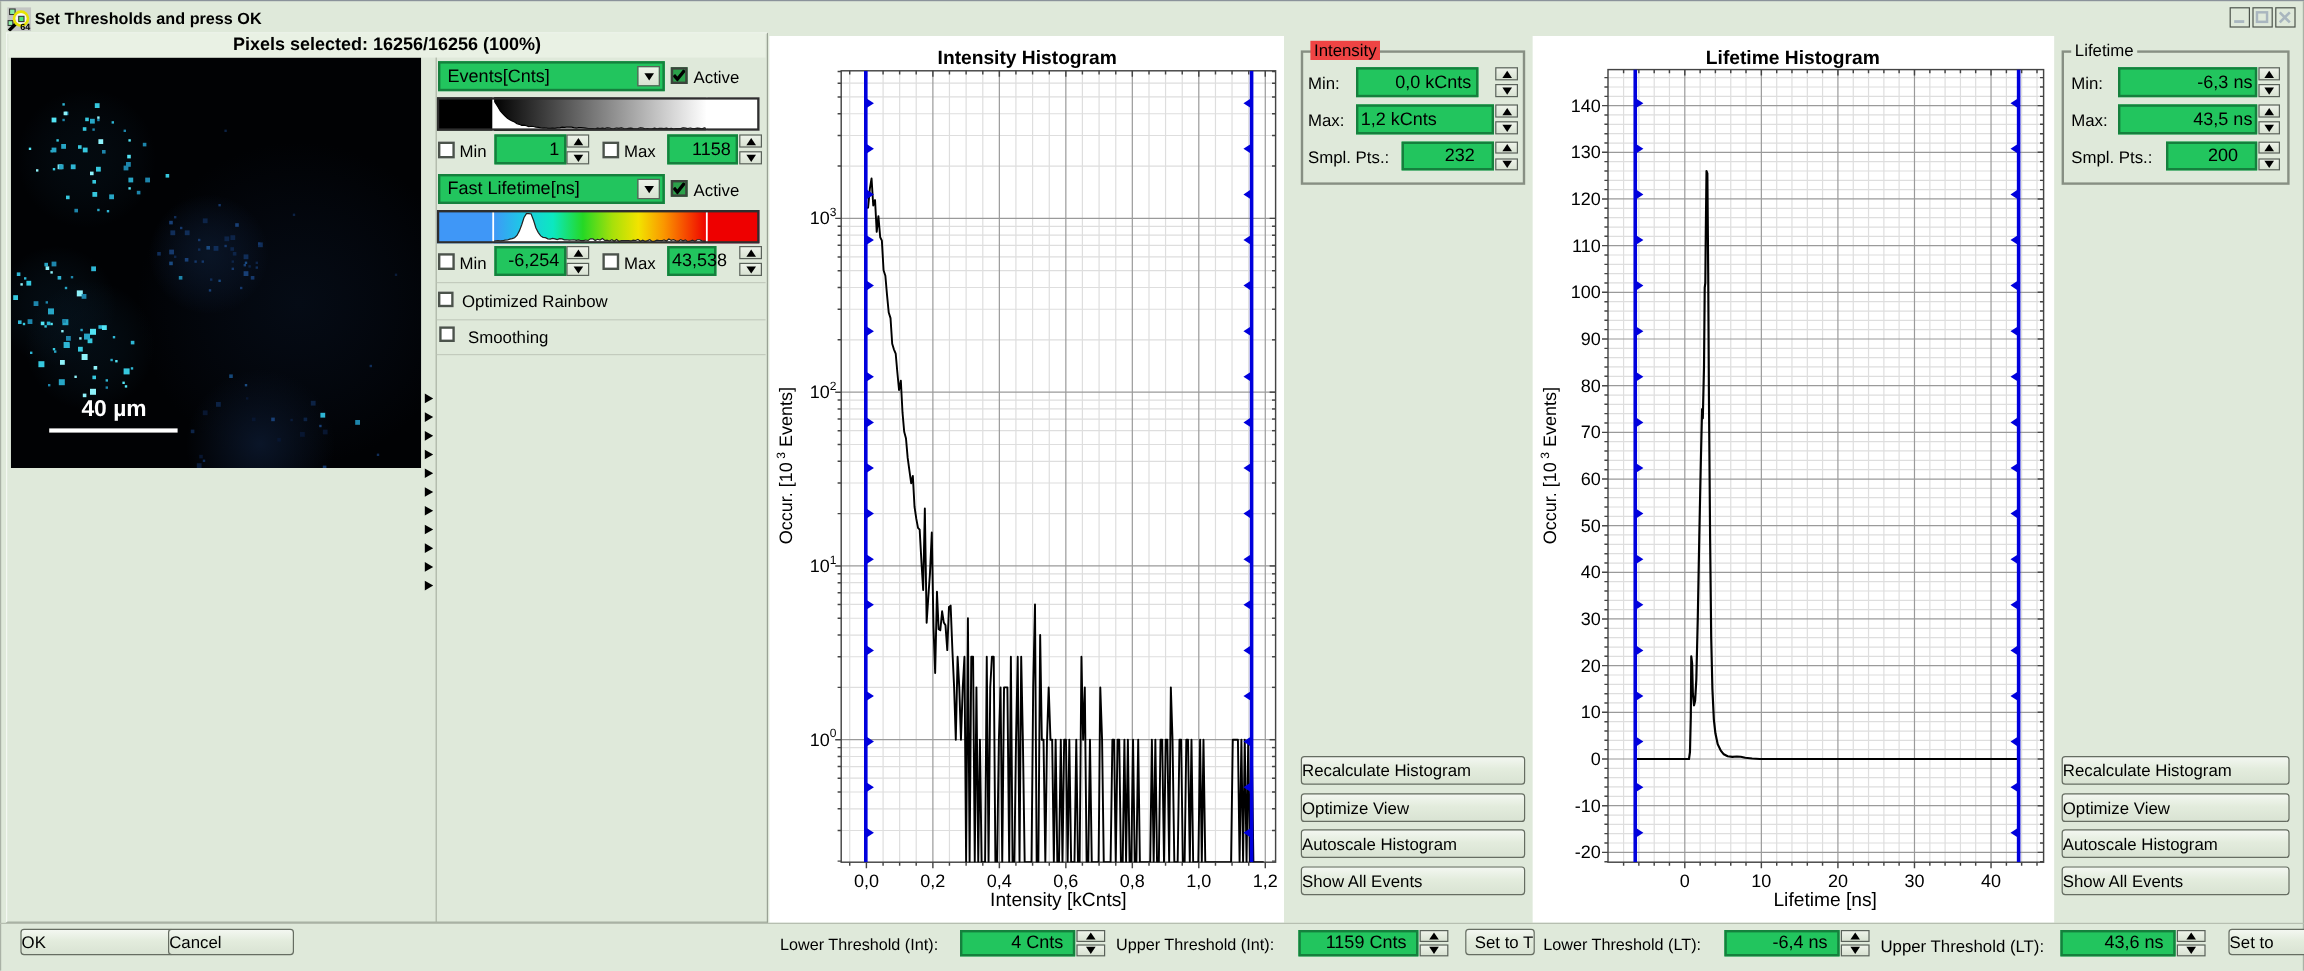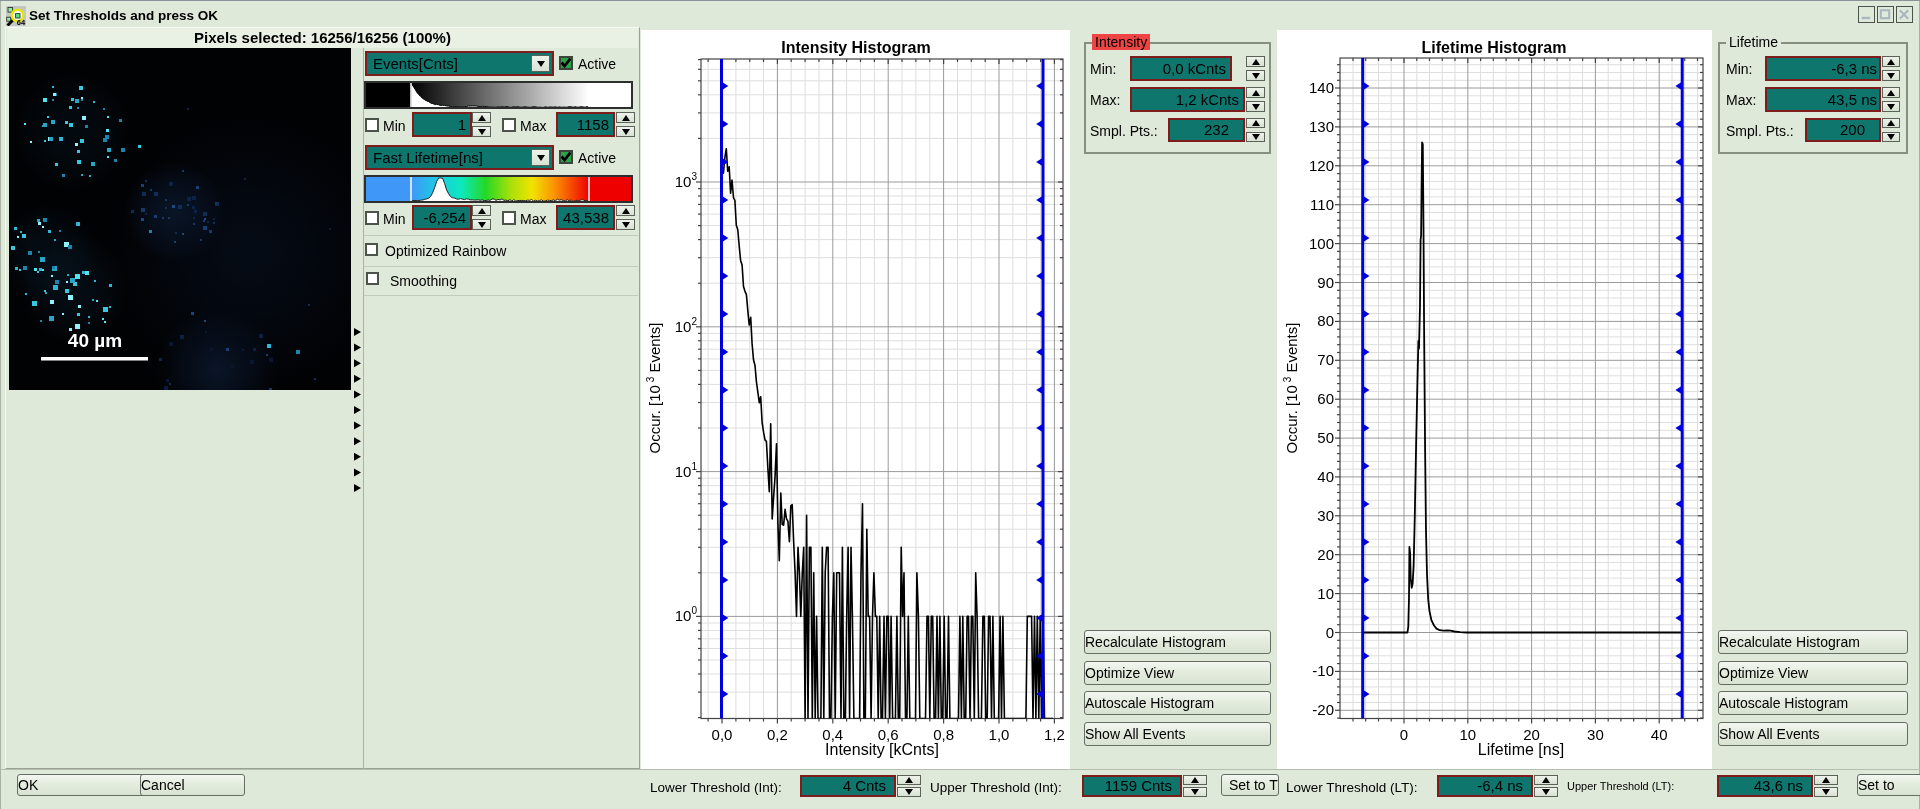--- a/index.html
+++ b/index.html
@@ -1,16 +1,16 @@
 <!DOCTYPE html>
 <html><head><meta charset="utf-8"><style>
 html,body{margin:0;padding:0}
 body{width:1920px;height:809px;position:relative;overflow:hidden;background:#dfe9da;font-family:"Liberation Sans",sans-serif;font-size:14px;color:#000}
 .abs{position:absolute}
-.edit{background:#0f766e;border:2px solid #7f1d1d;box-sizing:border-box;font-size:15px}
+.edit{background:#22c55e;border:2px solid #15803d;box-sizing:border-box;font-size:15px}
 .btn{background:linear-gradient(#f3f7f1,#e3ecdd 45%,#d9e3d3);border:1px solid #666d62;border-radius:3px;text-align:left;box-sizing:border-box}
 .sp{position:absolute;background:linear-gradient(#eef3ea,#d8e2d2);border:1px solid #5a625a;box-sizing:border-box;display:flex;align-items:center;justify-content:center}
 .tu{width:0;height:0;border-left:4.5px solid transparent;border-right:4.5px solid transparent;border-bottom:6px solid #000}
 .td{width:0;height:0;border-left:4.5px solid transparent;border-right:4.5px solid transparent;border-top:6px solid #000}
 .lbl{position:absolute;font-size:14px;white-space:nowrap}
 </style></head><body>
 <div class="abs" style="left:0;top:0;width:1920px;height:1px;background:#8a929a"></div>
 <div class="abs" style="left:0;top:1px;width:1px;height:808px;background:#aab2a6"></div>
 <div class="abs" style="left:1919px;top:1px;width:1px;height:808px;background:#aab2a6"></div>
 <svg class="abs" style="left:6px;top:6px" width="20" height="20" viewBox="0 0 20 20">
@@ -348,21 +348,21 @@
 <div class="abs" style="left:472px;top:205px;width:19px;height:25px">
     <div class="sp" style="left:0;top:0;width:19px;height:11px">
       <div class="tu"></div>
     </div>
     <div class="sp" style="left:0;top:14px;width:19px;height:11px">
       <div class="td"></div>
     </div>
   </div>
 <div class="abs" style="left:502px;top:211px;width:14px;height:14px;background:#fff;border:2px solid #4b534b;box-sizing:border-box"></div>
 <div class="lbl" style="left:520px;top:211px">Max</div>
-<div class="abs edit" style="left:556px;top:205px;width:59px;height:25px;text-align:right;padding:2px 4px 0 2px">43,538</div>
+<div class="abs edit" style="left:556px;top:205px;width:41px;height:25px;text-align:right;padding:2px 4px 0 2px">43,538</div>
 <div class="abs" style="left:616px;top:205px;width:19px;height:25px">
     <div class="sp" style="left:0;top:0;width:19px;height:11px">
       <div class="tu"></div>
     </div>
     <div class="sp" style="left:0;top:14px;width:19px;height:11px">
       <div class="td"></div>
     </div>
   </div>
 <div class="abs" style="left:364px;top:235px;width:274px;height:1px;background:#c3cbbd"></div>
 <div class="abs" style="left:365px;top:243px;width:13px;height:13px;background:#fff;border:2px solid #4b534b;box-sizing:border-box"></div>
@@ -651,21 +651,21 @@
 <div class="abs edit" style="left:1130px;top:56px;width:102px;height:25px;text-align:right;padding:2px 4px 0 2px">0,0 kCnts</div>
 <div class="abs" style="left:1246px;top:56px;width:19px;height:25px">
     <div class="sp" style="left:0;top:0;width:19px;height:11px">
       <div class="tu"></div>
     </div>
     <div class="sp" style="left:0;top:14px;width:19px;height:11px">
       <div class="td"></div>
     </div>
   </div>
 <div class="lbl" style="left:1090px;top:92px">Max:</div>
-<div class="abs edit" style="left:1130px;top:87px;width:115px;height:25px;text-align:right;padding:2px 4px 0 17px">1,2 kCnts</div>
+<div class="abs edit" style="left:1130px;top:87px;width:115px;height:25px;padding:2px 4px 0 2px">1,2 kCnts</div>
 <div class="abs" style="left:1246px;top:87px;width:19px;height:25px">
     <div class="sp" style="left:0;top:0;width:19px;height:11px">
       <div class="tu"></div>
     </div>
     <div class="sp" style="left:0;top:14px;width:19px;height:11px">
       <div class="td"></div>
     </div>
   </div>
 <div class="lbl" style="left:1090px;top:123px">Smpl. Pts.:</div>
 <div class="abs edit" style="left:1168px;top:118px;width:77px;height:24px;text-align:right;padding:1px 14px 0 2px">232</div>
@@ -1164,21 +1164,21 @@
 <div class="lbl" style="left:1286px;top:780px;font-size:13.5px">Lower Threshold (LT):</div>
 <div class="abs edit" style="left:1437px;top:775px;width:96px;height:22px;text-align:right;padding:0px 8px 0 2px">-6,4 ns</div>
 <div class="abs" style="left:1534px;top:775px;width:24px;height:22px">
     <div class="sp" style="left:0;top:0;width:24px;height:10px">
       <div class="tu"></div>
     </div>
     <div class="sp" style="left:0;top:12px;width:24px;height:10px">
       <div class="td"></div>
     </div>
   </div>
-<div class="lbl" style="left:1567px;top:780px;font-size:11px">Upper Threshold (LT):</div>
+<div class="lbl" style="left:1567px;top:780px;font-size:14px">Upper Threshold (LT):</div>
 <div class="abs edit" style="left:1717px;top:775px;width:96px;height:22px;text-align:right;padding:0px 8px 0 2px">43,6 ns</div>
 <div class="abs" style="left:1814px;top:775px;width:24px;height:22px">
     <div class="sp" style="left:0;top:0;width:24px;height:10px">
       <div class="tu"></div>
     </div>
     <div class="sp" style="left:0;top:12px;width:24px;height:10px">
       <div class="td"></div>
     </div>
   </div>
 <div class="abs btn" style="left:1857px;top:774px;width:95px;height:22px;font-size:14px;line-height:20px">Set to</div>

